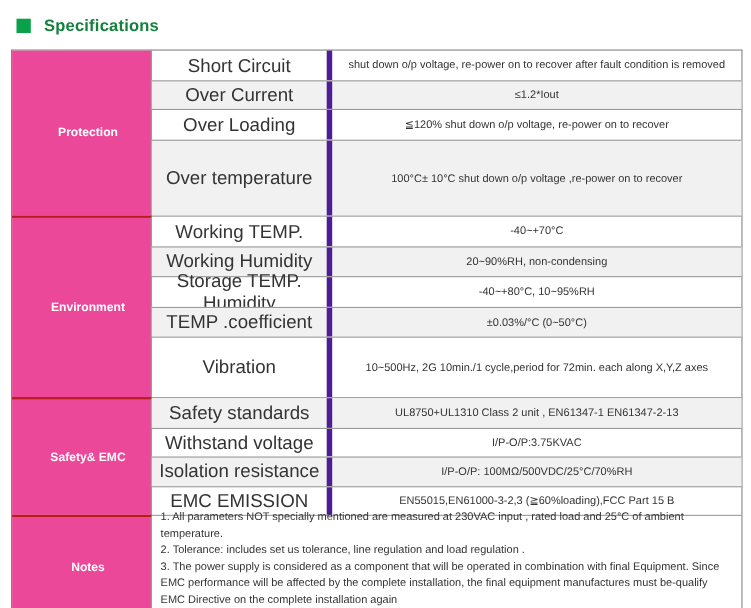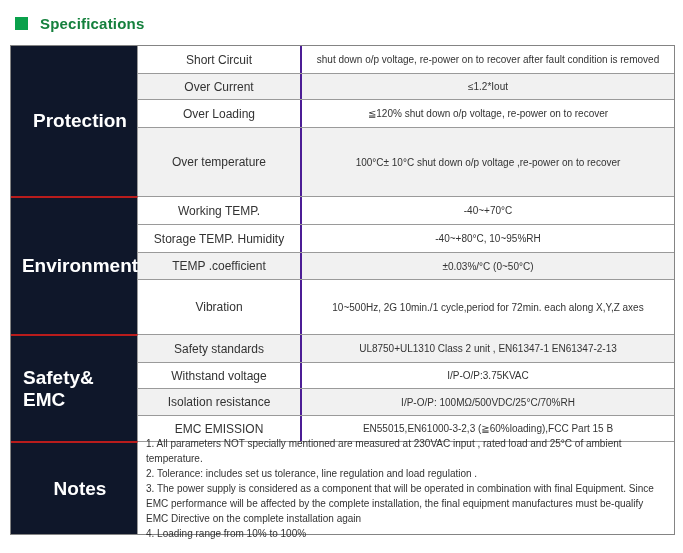--- a/index.html
+++ b/index.html
@@ -30,46 +30,46 @@
     margin: 9px 6px 0 10px;
     width: 665px;
     border: 1px solid #848484;
     box-sizing: border-box;
   }
   .section { display: flex; }
   .section + .section .rows-col { border-top: 1px solid #9a9a9a; }
   .green-cell {
     width: 127px;
     flex: 0 0 127px;
-    background: #0f172a;
+    background: #ec4899;
     color: #ffffff;
-    font-size: 19px;
+    font-size: 11px;
     font-weight: bold;
     display: flex;
     align-items: center;
     justify-content: center;
     border-right: 1px solid #9a9a9a;
     box-sizing: border-box;
     padding-left: 12px;
   }
   .section + .section .green-cell { border-top: 2px solid #b91c1c; }
   .rows-col { flex: 1; display: flex; flex-direction: column; min-width: 0; }
   .row { display: flex; box-sizing: border-box; }
   .row + .row { border-top: 1px solid #9a9a9a; }
   .row.alt { background: #f1f1f1; }
   .cell-label {
     width: 164px;
     flex: 0 0 164px;
-    border-right: 2px solid #4c1d95;
+    border-right: 5px solid #4c1d95;
     box-sizing: border-box;
     display: flex;
     align-items: center;
     justify-content: center;
     text-align: center;
-    font-size: 12px;
+    font-size: 17px;
   }
   .cell-value {
     flex: 1;
     min-width: 0;
     display: flex;
     align-items: center;
     justify-content: center;
     text-align: center;
     font-size: 10px;
     padding: 0 6px;
@@ -121,20 +121,24 @@
       </div>
     </div>
 
     <div class="section">
       <div class="green-cell">Environment</div>
       <div class="rows-col">
         <div class="row" style="height:27px">
           <div class="cell-label">Working TEMP.</div>
           <div class="cell-value">-40~+70°C</div>
         </div>
+        <div class="row alt" style="height:27px">
+          <div class="cell-label">Working Humidity</div>
+          <div class="cell-value">20~90%RH, non-condensing</div>
+        </div>
         <div class="row" style="height:28px">
           <div class="cell-label">Storage TEMP. Humidity</div>
           <div class="cell-value">-40~+80°C,  10~95%RH</div>
         </div>
         <div class="row alt" style="height:27px">
           <div class="cell-label">TEMP .coefficient</div>
           <div class="cell-value">±0.03%/°C (0~50°C)</div>
         </div>
         <div class="row" style="height:55px">
           <div class="cell-label">Vibration</div>

